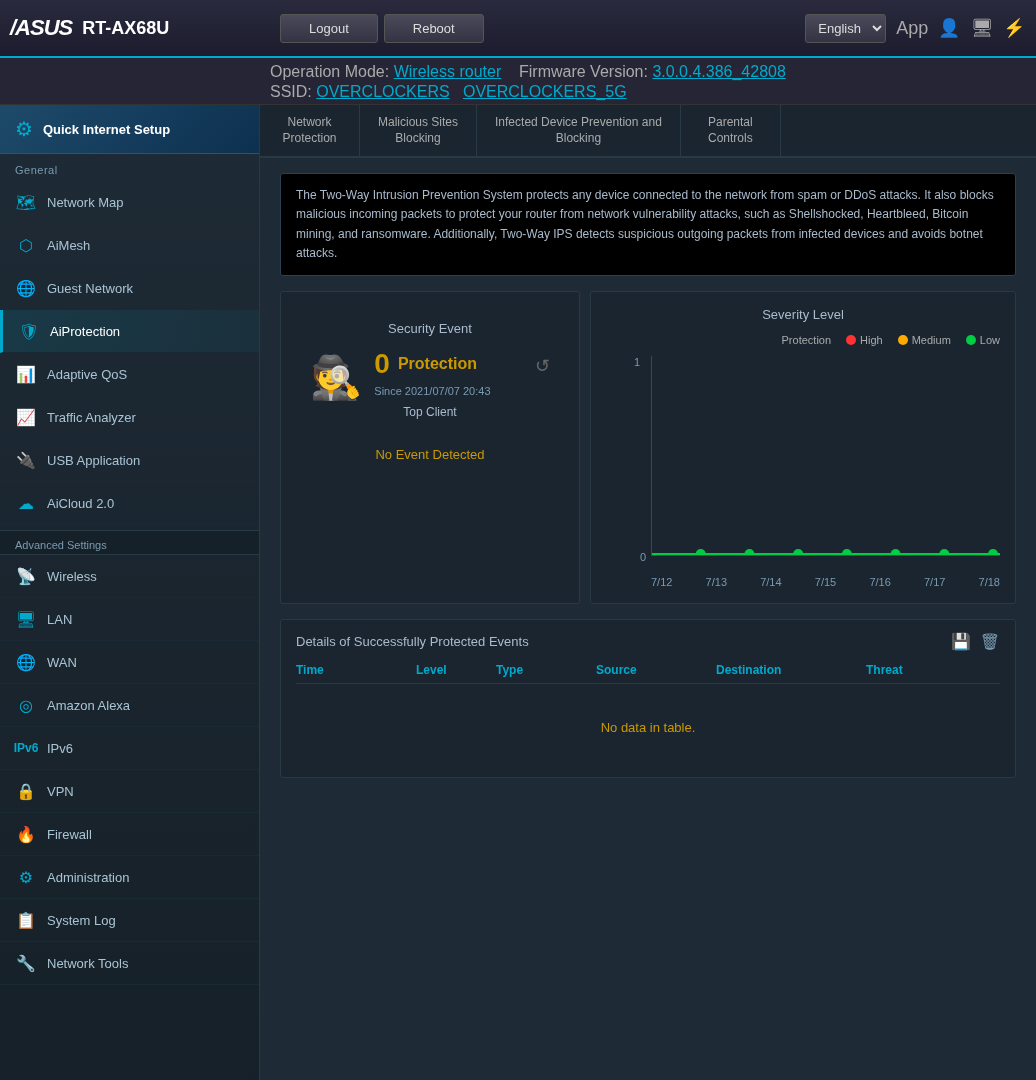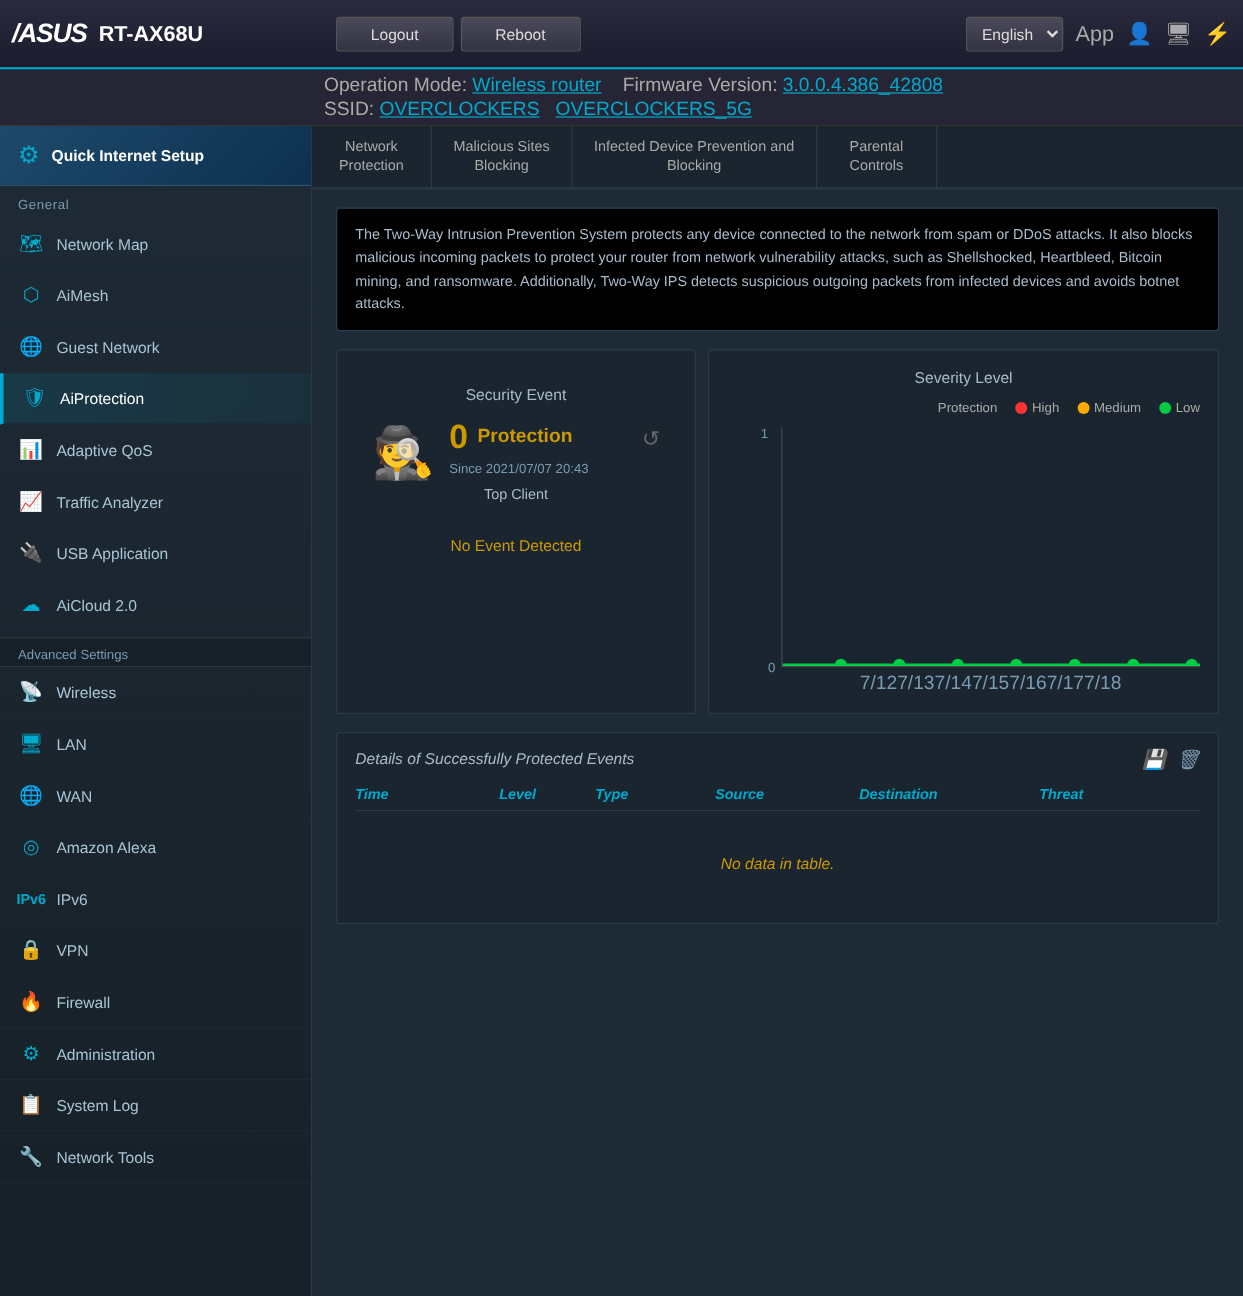--- a/index.html
+++ b/index.html
@@ -330,34 +330,33 @@
     }
     .chart-y-zero {
       position: absolute;
       left: -12px;
       bottom: -8px;
       color: #7a9ab0;
       font-size: 11px;
     }
     .chart-x-labels {
       display: flex;
-      justify-content: center;
+      justify-content: space-between;
       padding-left: 20px;
       color: #7a9ab0;
-      font-size: 16px;
-      margin-top: 5px;
+      font-size: 11px;
+      margin-top: 20px;
     }
 
     
     .details-section {
       background: #1a2530;
       border: 1px solid #2a3a45;
       border-radius: 3px;
       padding: 12px 15px;
-      font-style: italic;
     }
     .details-header {
       display: flex;
       justify-content: space-between;
       align-items: center;
       margin-bottom: 12px;
     }
     .details-title {
       color: #aabbcc;
       font-size: 13px;

